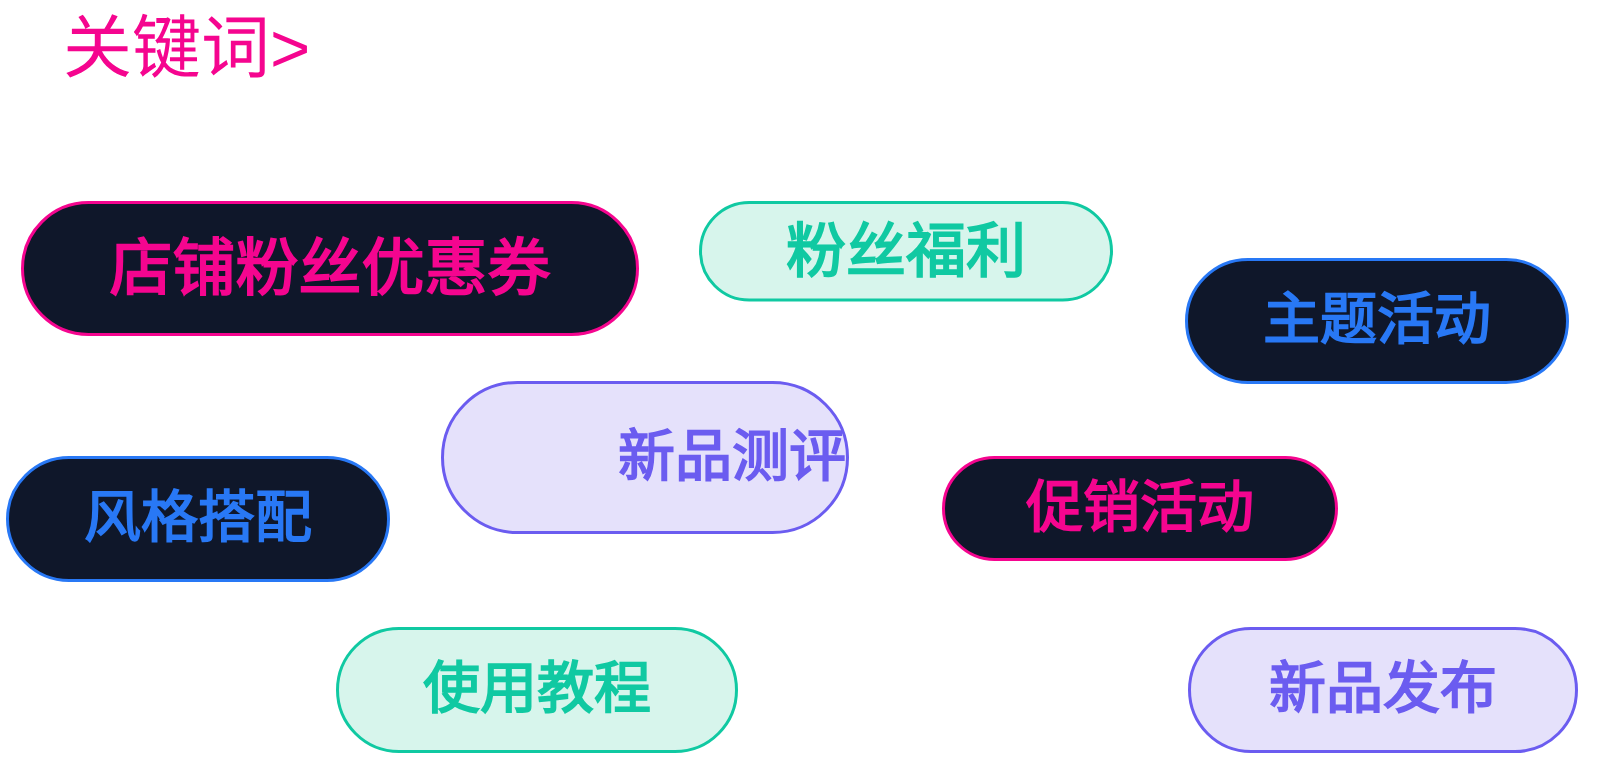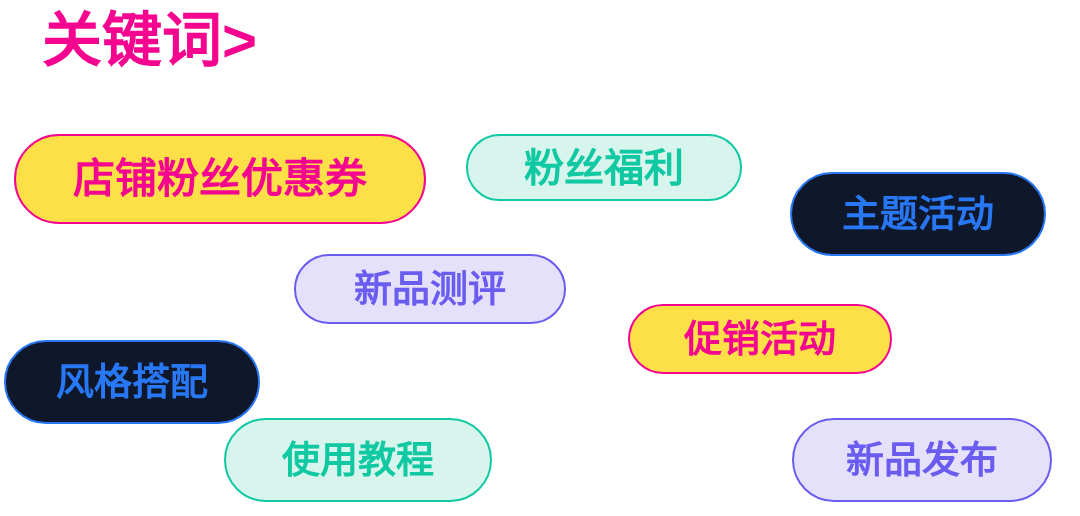--- a/index.html
+++ b/index.html
@@ -19,22 +19,22 @@
     height: 516px;
     background: #ffffff;
     overflow: hidden;
   }
 
   
   #panel-heading {
     position: absolute;
     left: 42px;
     top: 6px;
-    font-size: 60px;
-    font-weight: 700;
+    font-size: 46px;
+    font-weight: 400;
     letter-spacing: 0px;
     line-height: 1.15;
     white-space: nowrap;
     user-select: none;
   }
 
   
   .keyword-tag {
     position: absolute;
     box-sizing: border-box;
@@ -48,21 +48,21 @@
     white-space: nowrap;
     user-select: none;
     cursor: pointer;
   }
   .keyword-tag .keyword-tag-label {
     display: block;
     line-height: 1;
   }
 
   
-  .theme-pink   { background: #fde047; border-color: #F5058F; color: #F5058F; }
+  .theme-pink   { background: #0f172a; border-color: #F5058F; color: #F5058F; }
   .theme-teal   { background: #D7F5EC; border-color: #10C9A2; color: #10C9A2; }
   .theme-blue   { background: #0f172a; border-color: #2878F5; color: #2878F5; }
   .theme-purple { background: #E5E1FB; border-color: #6B5CF0; color: #6B5CF0; }
 </style>
 </head>
 <body>
 
 <div id="keyword-panel" style="background: rgb(255, 255, 255);">
 
   <div id="panel-heading" style="color: rgb(245, 5, 143);">关键词&gt;</div>
@@ -70,24 +70,24 @@
   <div id="keyword-tag-list">
       <div class="keyword-tag theme-pink" style="left: 14px; top: 134px; width: 412px; height: 90px;">
         <span class="keyword-tag-label" style="font-size: 42px;">店铺粉丝优惠券</span>
       </div>
       <div class="keyword-tag theme-teal" style="left: 466px; top: 134px; width: 276px; height: 67px;">
         <span class="keyword-tag-label" style="font-size: 40px;">粉丝福利</span>
       </div>
       <div class="keyword-tag theme-blue" style="left: 790px; top: 172px; width: 256px; height: 84px;">
         <span class="keyword-tag-label" style="font-size: 38px;">主题活动</span>
       </div>
-      <div class="keyword-tag theme-purple" style="left: 294px; top: 254px; width: 272px; height: 70px;">
+      <div class="keyword-tag theme-purple" style="left: 294px; top: 254px; width: 272px; height: 102px; justify-content: flex-end;">
         <span class="keyword-tag-label" style="font-size: 38px;">新品测评</span>
       </div>
-      <div class="keyword-tag theme-blue" style="left: 4px; top: 304px; width: 256px; height: 84px; margin-top: 36px;">
+      <div class="keyword-tag theme-blue" style="left: 4px; top: 304px; width: 256px; height: 84px;">
         <span class="keyword-tag-label" style="font-size: 38px;">风格搭配</span>
       </div>
       <div class="keyword-tag theme-pink" style="left: 628px; top: 304px; width: 264px; height: 70px;">
         <span class="keyword-tag-label" style="font-size: 38px;">促销活动</span>
       </div>
       <div class="keyword-tag theme-teal" style="left: 224px; top: 418px; width: 268px; height: 84px;">
         <span class="keyword-tag-label" style="font-size: 38px;">使用教程</span>
       </div>
       <div class="keyword-tag theme-purple" style="left: 792px; top: 418px; width: 260px; height: 84px;">
         <span class="keyword-tag-label" style="font-size: 38px;">新品发布</span>

